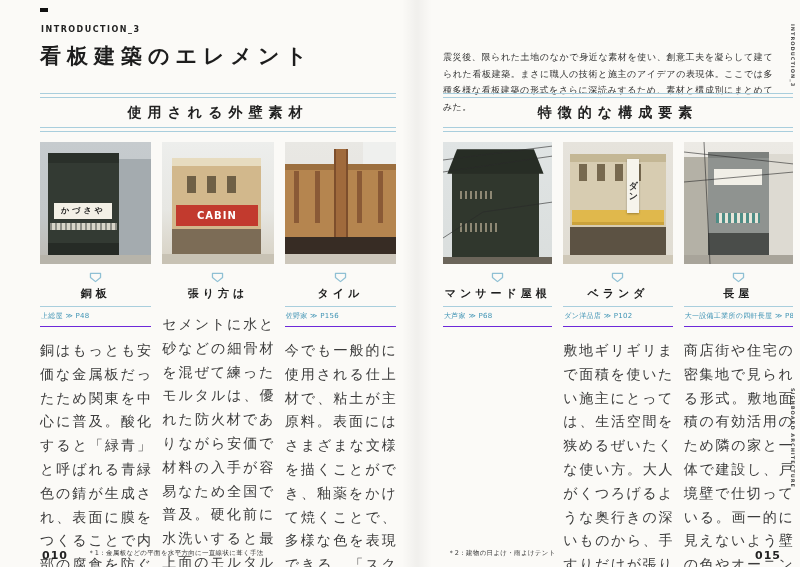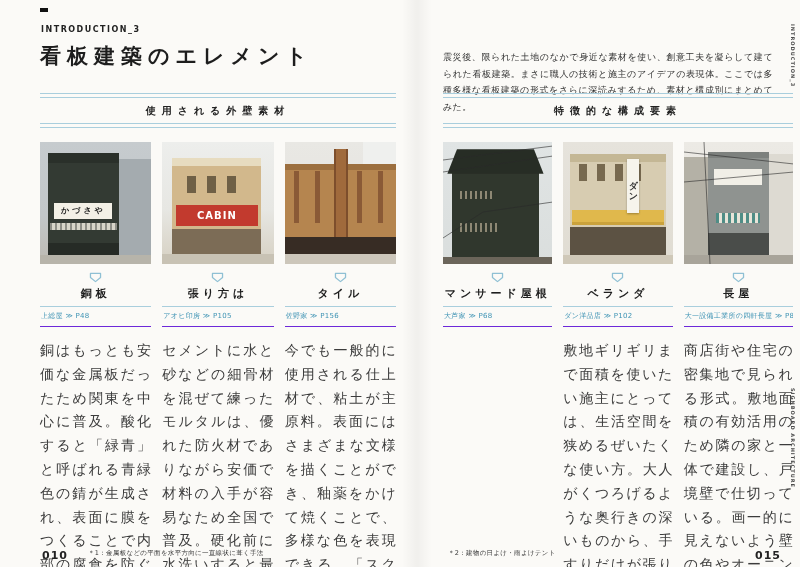--- a/index.html
+++ b/index.html
@@ -24,21 +24,21 @@
   .main-title{position:absolute;left:40px;top:42px;margin:0;font-size:21px;font-weight:bold;
     letter-spacing:6px;color:#1d1d1d;}
 
   .intro{position:absolute;left:25px;top:26px;width:330px;font-size:9px;line-height:1.85;
     letter-spacing:0.4px;color:#333;text-align:justify;margin-top:23px;}
 
   .section-head{position:absolute;width:356px;top:93px;}
   .page-left .section-head{left:40px;}
   .page-right .section-head{left:25px;width:350px;}
   .dbl-rule{height:3px;border-top:1px solid #a9cedd;border-bottom:1px solid #a9cedd;}
-  .section-title{margin:0;padding:6px 0 5px;text-align:center;font-size:10px;font-weight:bold;
+  .section-title{margin:0;padding:6px 0 5px;text-align:center;font-size:14px;font-weight:bold;
     letter-spacing:6px;color:#222;}
 
   .cols{position:absolute;top:142px;display:grid;grid-template-columns:repeat(3,1fr);gap:11px;}
   .page-left .cols{left:40px;width:356px;}
   .page-right .cols{left:25px;width:350px;}
   .col{min-width:0;}
 
   .ph{position:relative;height:122px;overflow:hidden;background:#cfd3d4;}
   .ph *{position:absolute;}
 
@@ -169,21 +169,20 @@
         <div class="ph p2">
           <div class="bldg"></div>
           <div class="win"></div>
           <div class="awn">CABIN</div>
           <div class="grnd"></div>
         </div>
         <svg class="chev" width="13" height="11" viewBox="0 0 14 12">
             <path d="M1.5 1.5 h11 v4.5 L7 10.5 L1.5 6 Z" fill="none" stroke="#8fc0d4" stroke-width="1.4" stroke-linejoin="round"></path>
           </svg>
         <p class="col-label">張り方は</p>
-        <div class="ref">アオヒ印房 ≫ P105</div>
         <p class="body-text">セメントに水と砂などの細骨材を混ぜて練ったモルタルは、優れた防火材でありながら安価で材料の入手が容易なため全国で普及。硬化前に水洗いすると最上面のモルタルがとれて細骨材の粒々した表面が現れる。これを「人造石洗い出し仕上げ」といい、目地を入れると石のような見え方をすることから好んで用いられた。</p>
       </div>
 
       <div class="col">
         <div class="ph p3">
           <div class="white"></div>
           <div class="bldg"></div>
           <div class="piers"></div>
           <div class="tower"></div>
           <div class="store"></div>

